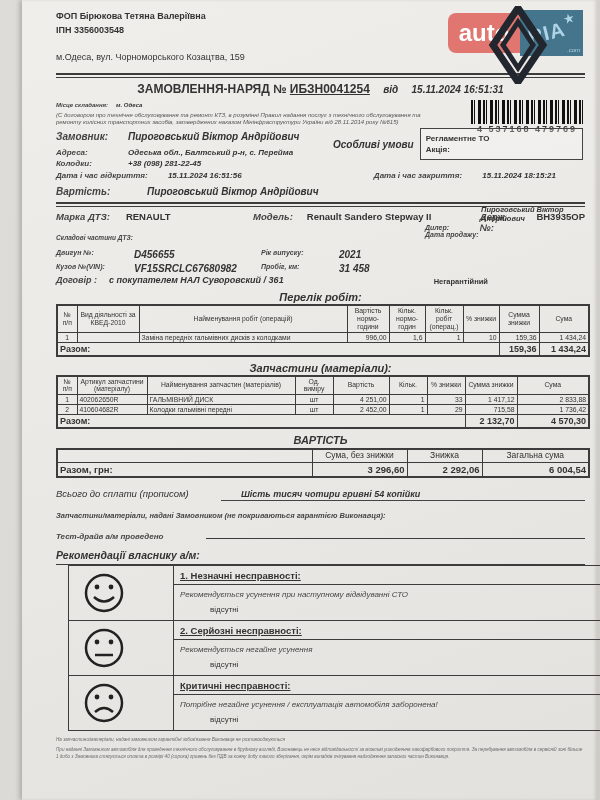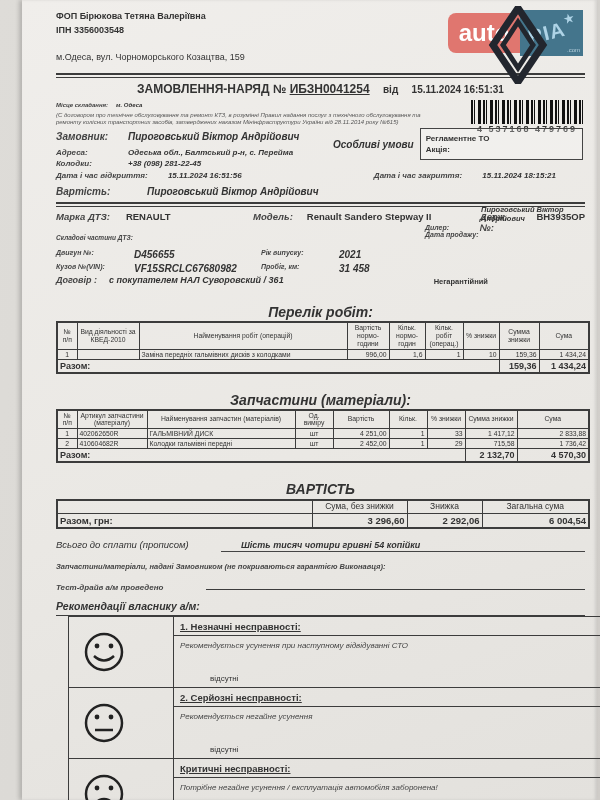--- a/index.html
+++ b/index.html
@@ -35,21 +35,21 @@
     position:absolute;left:8px;top:12px;font-weight:bold;font-size:20px;
     transform:rotate(-14deg);letter-spacing:1px;
   }
   .logo .ria .star{position:absolute;right:8px;top:1px;font-size:13px;transform:rotate(-14deg);}
   .logo .ria .com{position:absolute;right:3px;bottom:3px;font-size:6px;opacity:.8;}
   .diamond{position:absolute;top:6px;right:48px;width:62px;height:78px;z-index:3;}
   
   .rule2{border-top:2.5px solid #3c3c3c;border-bottom:1px solid #3c3c3c;height:2px;margin:8px 0 4px 0;}
   .titleline{ text-align:center;font-size:12px;font-weight:bold;margin:2px 0 6px 0;}
   .titleline .num{text-decoration:underline;}
-  .titleline .vid{font-weight:bold;font-size:10px;margin-left:10px;margin-top:16px;}
+  .titleline .vid{font-style:italic;font-weight:bold;font-size:10px;margin-left:10px;margin-top:16px;}
   .kv{display:flex;gap:8px;}
   .lab{font-weight:bold;font-style:italic;color:#444;}
   .val{font-weight:bold;}
   .legal{font-size:6px;font-style:italic;color:#555;width:390px;line-height:1.3;margin:4px 0;}
   
   .barcode{position:absolute;top:100px;right:14px;width:112px;text-align:center;}
   .bars{height:24px;background:repeating-linear-gradient(90deg,#111 0 2px,transparent 2px 3px,#111 3px 4px,transparent 4px 7px,#111 7px 10px,transparent 10px 12px);}
   .bcnum{font-size:9px;font-weight:bold;letter-spacing:2px;}
   
   .specwrap{position:absolute;top:128px;right:14px;width:250px;display:flex;align-items:center;gap:6px;}
@@ -72,21 +72,21 @@
   .vehdetails{display:flex;margin-top:8px;}
   .vehdetails .col{display:flex;flex-direction:column;gap:3px;}
   .vd-l{width:78px;font-weight:bold;font-style:italic;font-size:7px;color:#444;}
   .vd-v{font-weight:bold;font-size:10px;}
   .dealer{position:absolute;right:10px;top:-6px;width:150px;font-size:7.5px;}
   .dealer .nm{font-weight:bold;font-style:italic;text-align:left;margin-left:56px;line-height:1.25;}
   .dealer .dl{display:flex;}
   .contract{display:flex;margin-top:4px;font-size:9px;}
   .contract .ng{margin-left:150px;font-weight:bold;font-size:7.5px;margin-top:2px;}
   
-  .tbl-title{text-align:center;font-weight:bold;font-style:italic;font-size:14px;margin:18px 0 1px 0;}
+  .tbl-title{text-align:center;font-weight:bold;font-style:italic;font-size:11px;margin:5px 0 1px 0;}
   table{border-collapse:collapse;width:100%;table-layout:fixed;}
   .dtbl{border:2px solid #3c3c3c;}
   .dtbl th,.dtbl td{border:1px solid #3c3c3c;padding:1px 2px;font-size:6.8px;overflow:hidden;}
   .dtbl th{font-weight:normal;text-align:center;vertical-align:middle;line-height:1.15;}
   .dtbl td.num{text-align:right;}
   .dtbl td.ctr{text-align:center;}
   .totrow td{border-left:none;border-right:none;font-weight:bold;font-size:9px;}
   .totrow td.keep{border:1px solid #3c3c3c;text-align:right;}
   .totlabel{text-align:left;font-size:10px;}
   
@@ -103,21 +103,21 @@
   .testdrive .tl{font-style:italic;font-weight:bold;font-size:8px;width:150px;color:#444;}
   .testdrive .tline{flex:1;border-bottom:1.5px solid #3c3c3c;}
   .rectitle{font-style:italic;font-weight:bold;font-size:10.5px;margin-top:8px;border-bottom:1.5px solid #3c3c3c;padding-bottom:3px;}
   .rectable{border:1.5px solid #3c3c3c;margin-top:0;width:535px;margin-left:12px;}
   .recrow{display:flex;border-bottom:1px solid #3c3c3c;}
   .recrow:last-child{border-bottom:none;}
   .recface{width:105px;border-right:1px solid #3c3c3c;display:flex;align-items:center;justify-content:flex-start;padding:6px 0 6px 14px;box-sizing:border-box;}
   .recbody{flex:1;padding:2px 6px 4px 6px;}
   .recbody .rh{font-weight:bold;text-decoration:underline;font-size:9.5px;border-bottom:1px solid #3c3c3c;margin:0 -6px;padding:2px 6px 3px 6px;}
   .recbody .rd{font-style:italic;font-size:8px;margin-top:5px;color:#444;}
-  .recbody .rs{font-size:8px;margin-top:24px;margin-left:30px;}
+  .recbody .rs{font-size:8px;margin-top:6px;margin-left:30px;}
   .fineprint{margin-top:6px;color:#6b6b6b;filter:blur(.35px);line-height:1.5;}
   .fineprint p{margin:3px 0;font-size:4.6px;font-style:italic;}
 </style>
 </head>
 <body>
 
 <div class="page">
 
   <div class="company">
     <div class="b">ФОП Бірюкова Тетяна Валеріївна</div>

